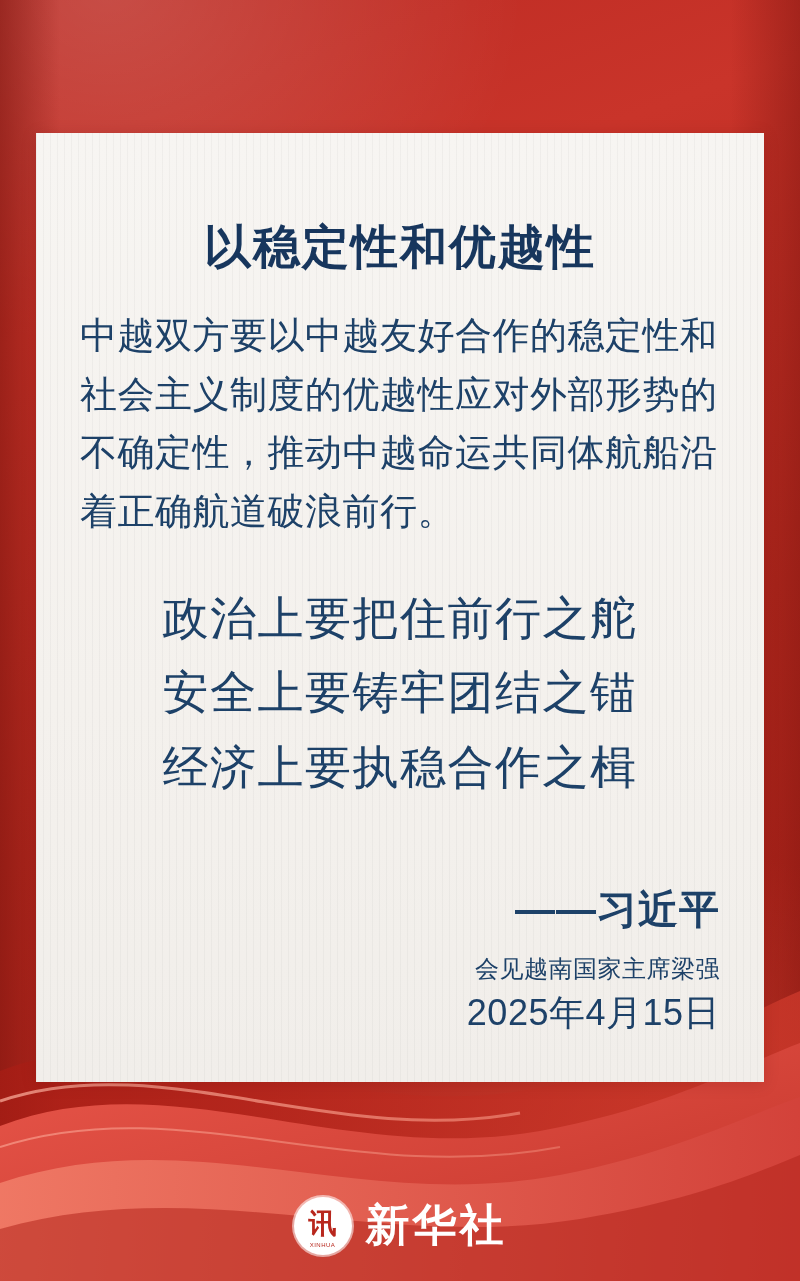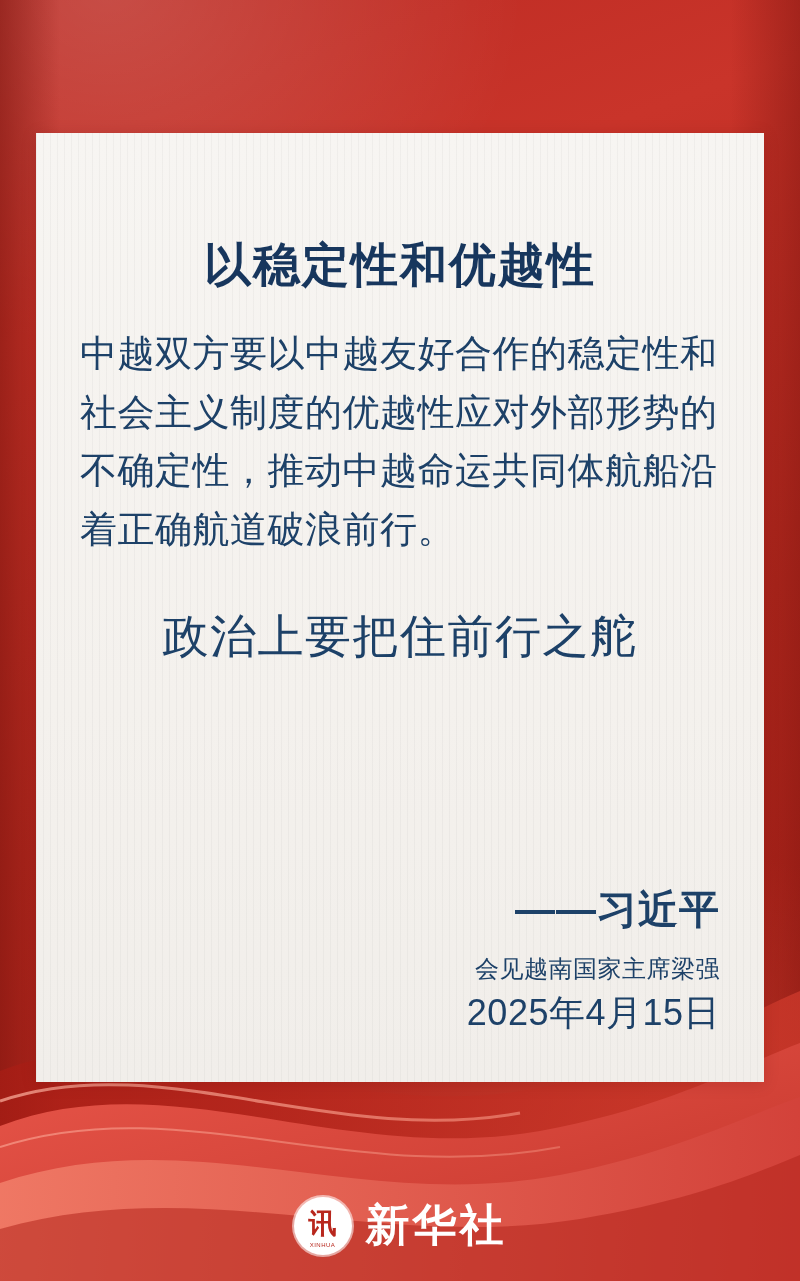--- a/index.html
+++ b/index.html
@@ -77,21 +77,21 @@
   .headline {
     margin: 0;
     padding-top: 84px;
     text-align: center;
     color: #17365d;
     font-weight: 700;
     font-size: 47px;
     line-height: 1.28;
     letter-spacing: 2px;
   }
-  .headline span { display: block; margin-top: 18px; }
+  .headline span { display: block; }
 
   
   .body-para {
     margin: 30px 0 0 0;
     color: #1d4168;
     font-size: 37px;
     line-height: 1.58;
     letter-spacing: 0.5px;
     text-align: left;
     padding: 0 4px;
@@ -226,20 +226,22 @@
     <div class="card-inner">
 
       <h1 class="headline">
         <span>以稳定性和优越性</span>
       </h1>
 
       <p class="body-para">中越双方要以中越友好合作的稳定性和社会主义制度的优越性应对外部形势的不确定性，推动中越命运共同体航船沿着正确航道破浪前行。</p>
 
       <ul class="points">
         <li>政治上要把住前行之舵</li>
+        <li>安全上要铸牢团结之锚</li>
+        <li>经济上要执稳合作之楫</li>
       </ul>
 
       <div class="attrib">
         <div class="signature">——习近平</div>
         <div class="occasion">会见越南国家主席梁强</div>
         <div class="date">2025年4月15日</div>
       </div>
 
     </div>
   </div>

